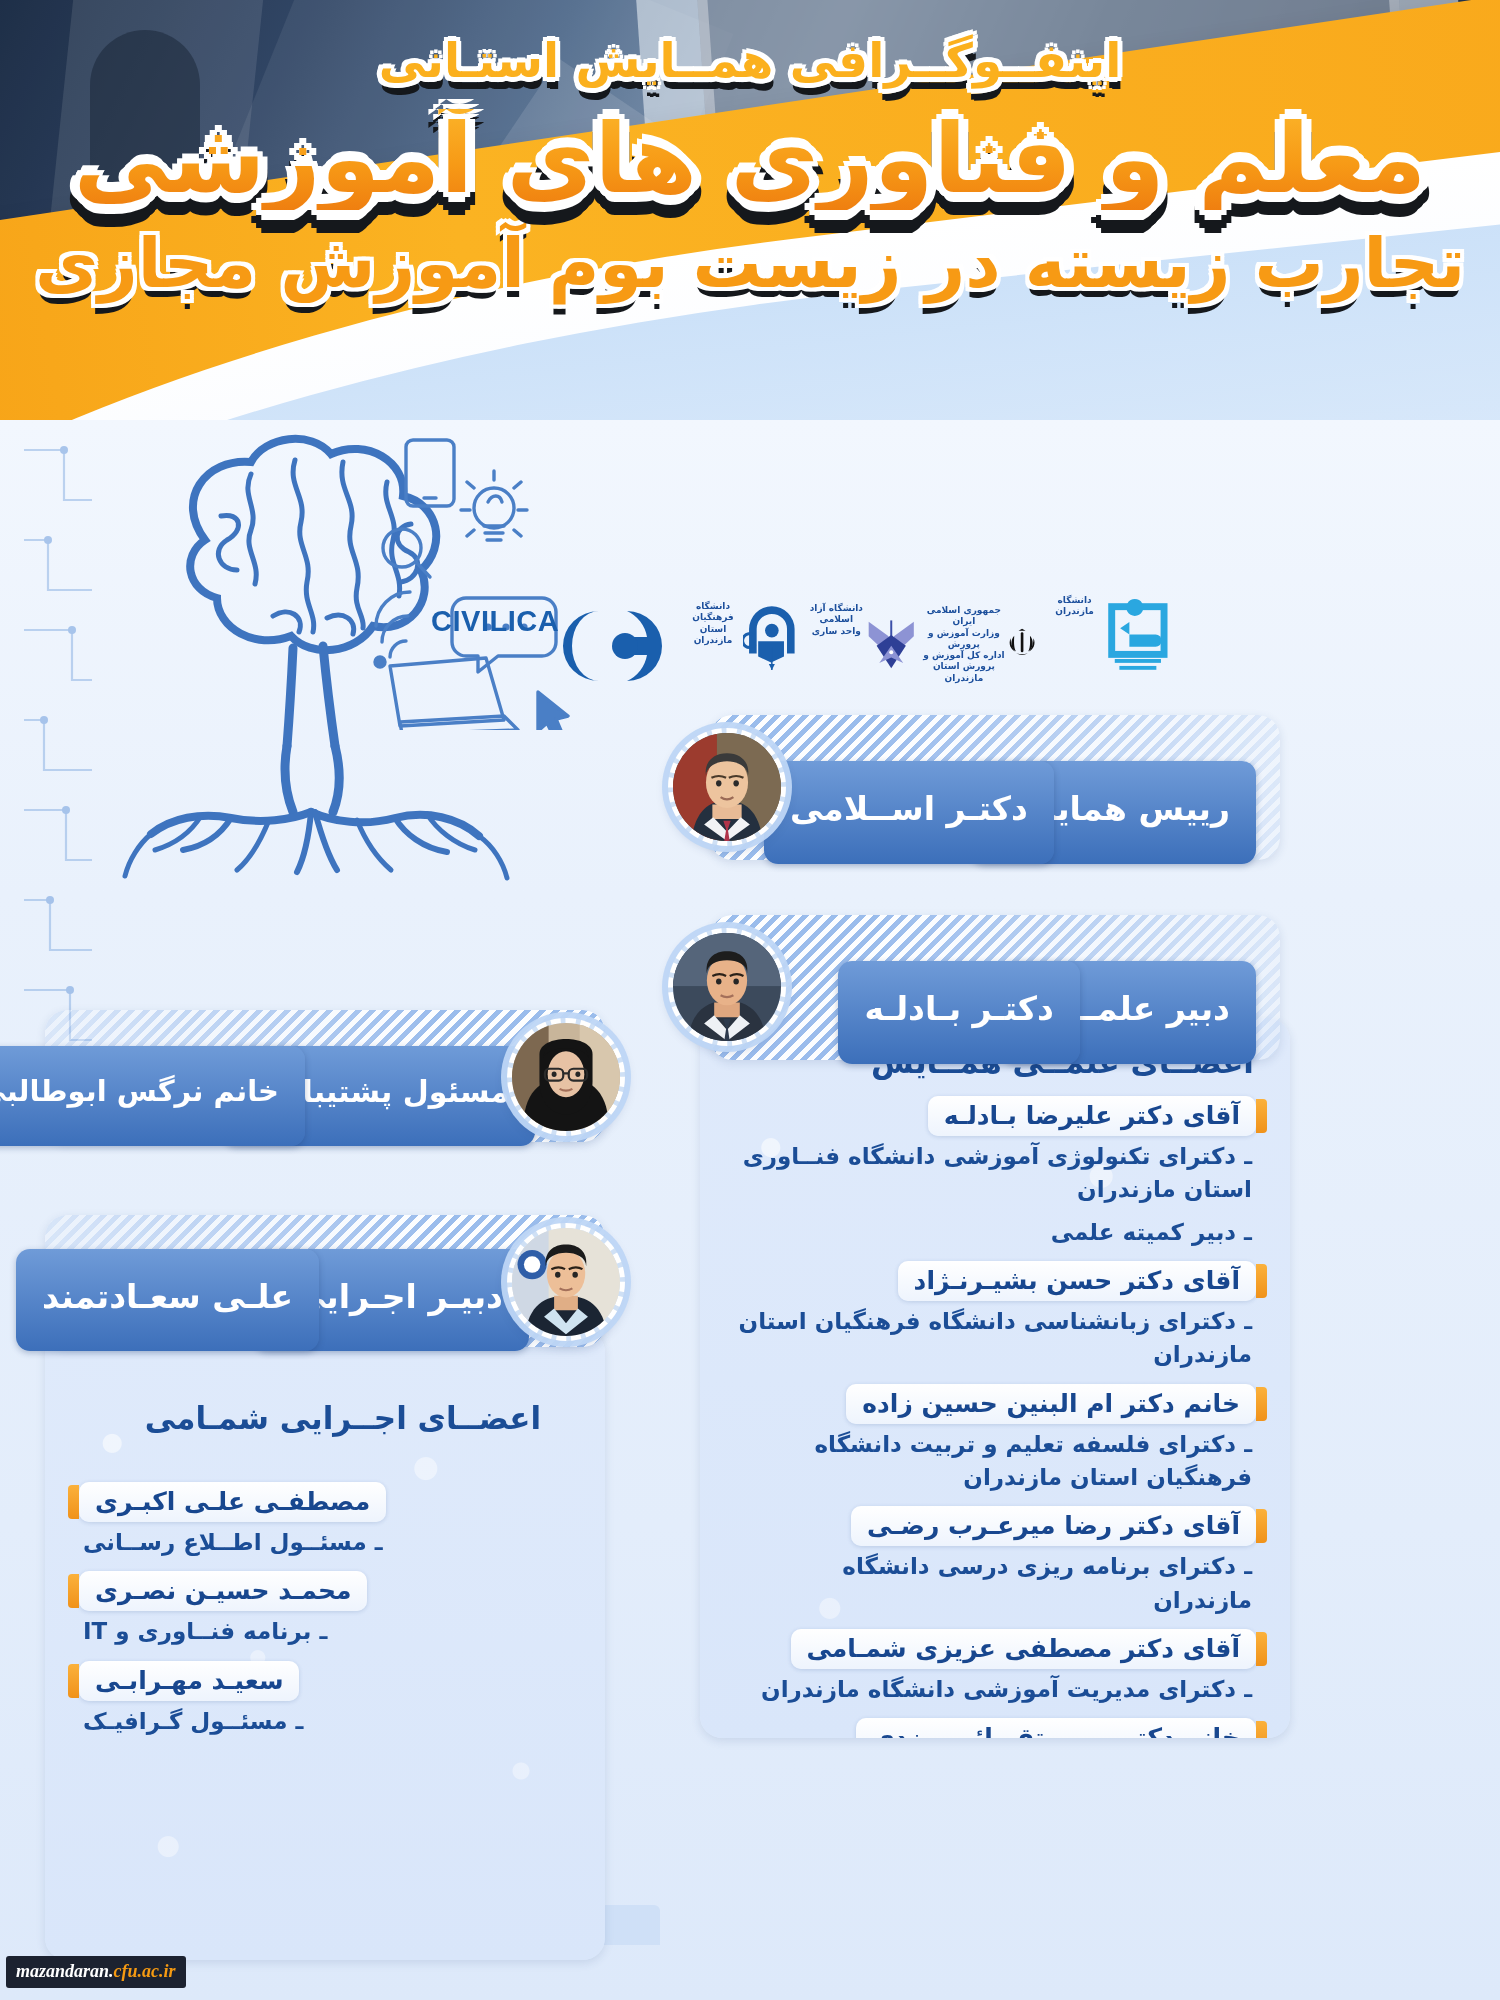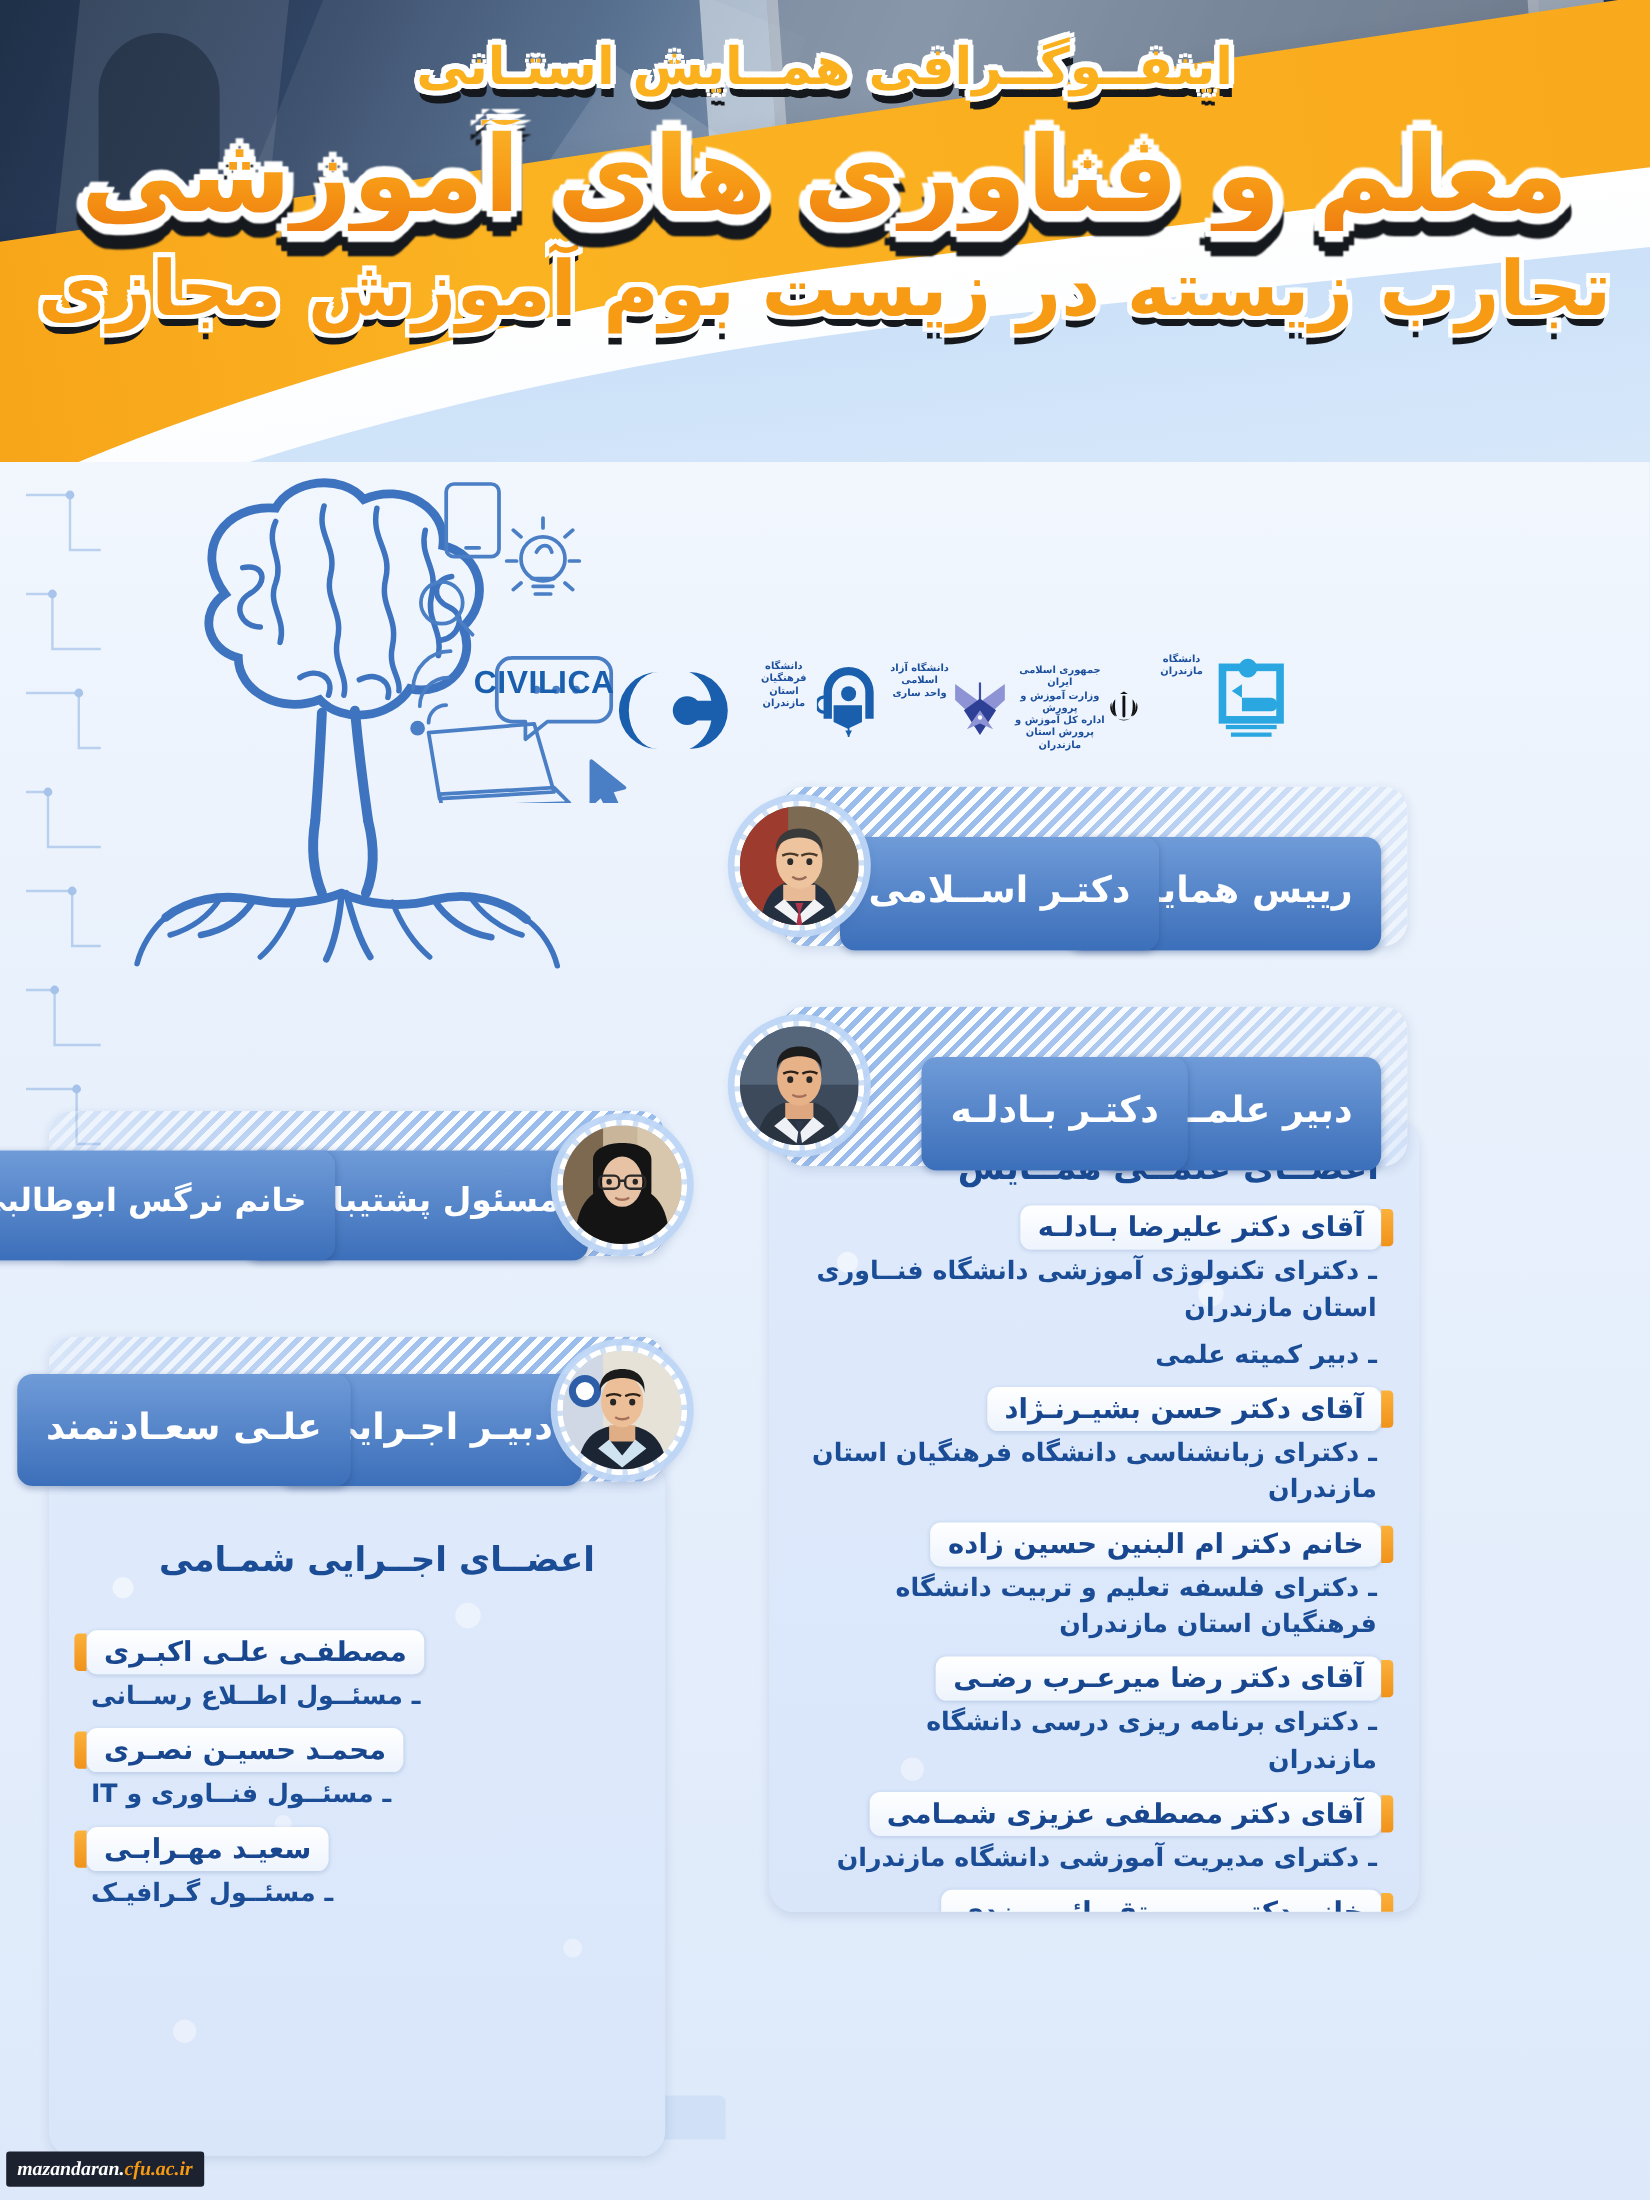--- a/index.html
+++ b/index.html
@@ -551,21 +551,21 @@
         <path d="M52 66 q7 4 14 0" stroke="#a4705a" stroke-width="2.3" fill="none"></path>
       </svg>
     </div>
   </div>
 
   <div class="panel" style="left:45px; top:1330px; width:560px; height:630px; z-index:26;">
     <div class="panel-body" style="height:630px; border-radius:22px;">
       <div class="sec-title" style="text-align:center; padding-top:70px;">اعضــای اجــرایی شمـامی</div>
       <div class="mlist" id="exec-list" style="padding-top:30px;">
           <div class="m-row "><div class="m-name">مصطفـی علـی اکبـری</div><div class="m-aff">ـ مسئــول اطــلاع رســانی</div></div>
-          <div class="m-row "><div class="m-name">محمـد حسیـن نصـری</div><div class="m-aff">ـ مسئــول فنــاوری و IT</div></div>
+          <div class="m-row "><div class="m-name">محمـد حسیـن نصـری</div><div class="m-aff">ـ برنامه فنــاوری و IT</div></div>
           <div class="m-row "><div class="m-name">سعیـد مهـرابـی</div><div class="m-aff">ـ مسئــول گـرافیـک</div></div>
         </div>
     </div>
   </div>
 
   <div class="bottom-tab"></div>
 
   <div class="url-badge">
     <span class="w">mazandaran.</span><span class="o">cfu.ac.ir</span>
   </div>

